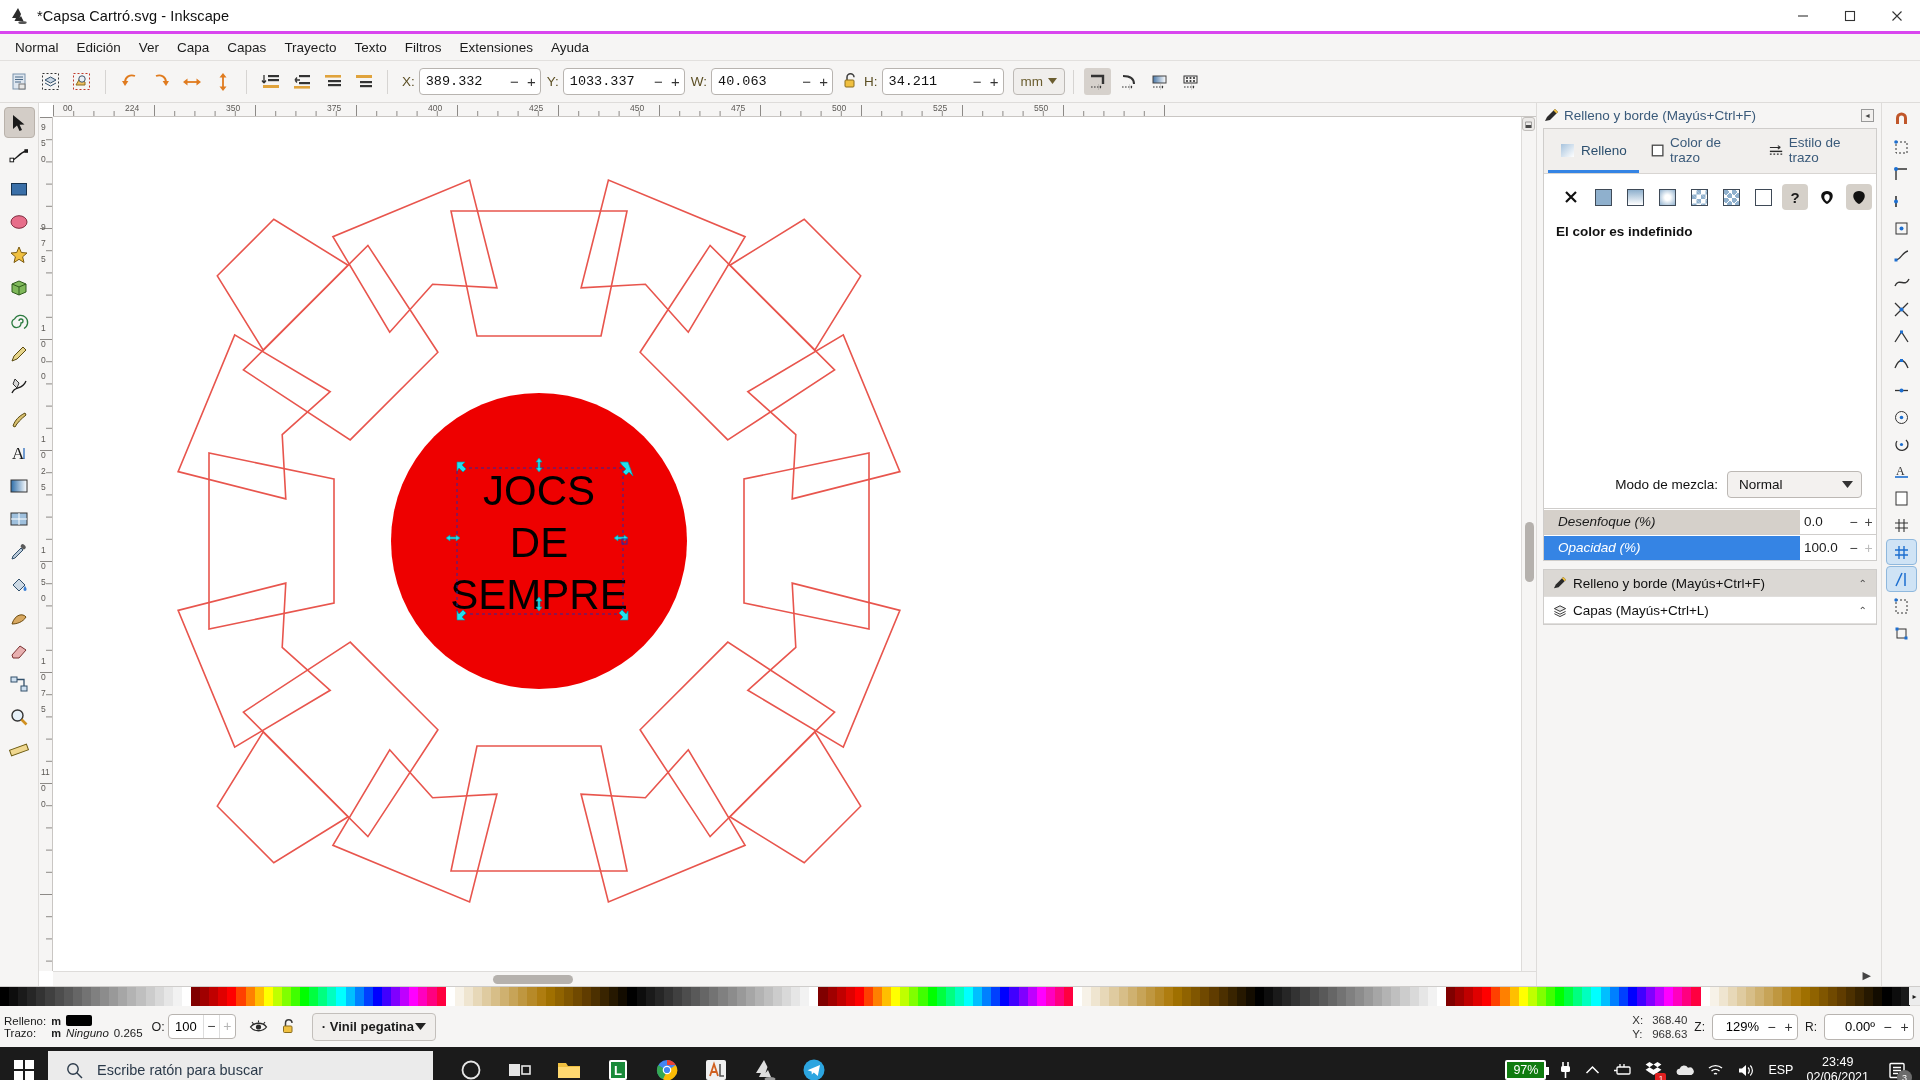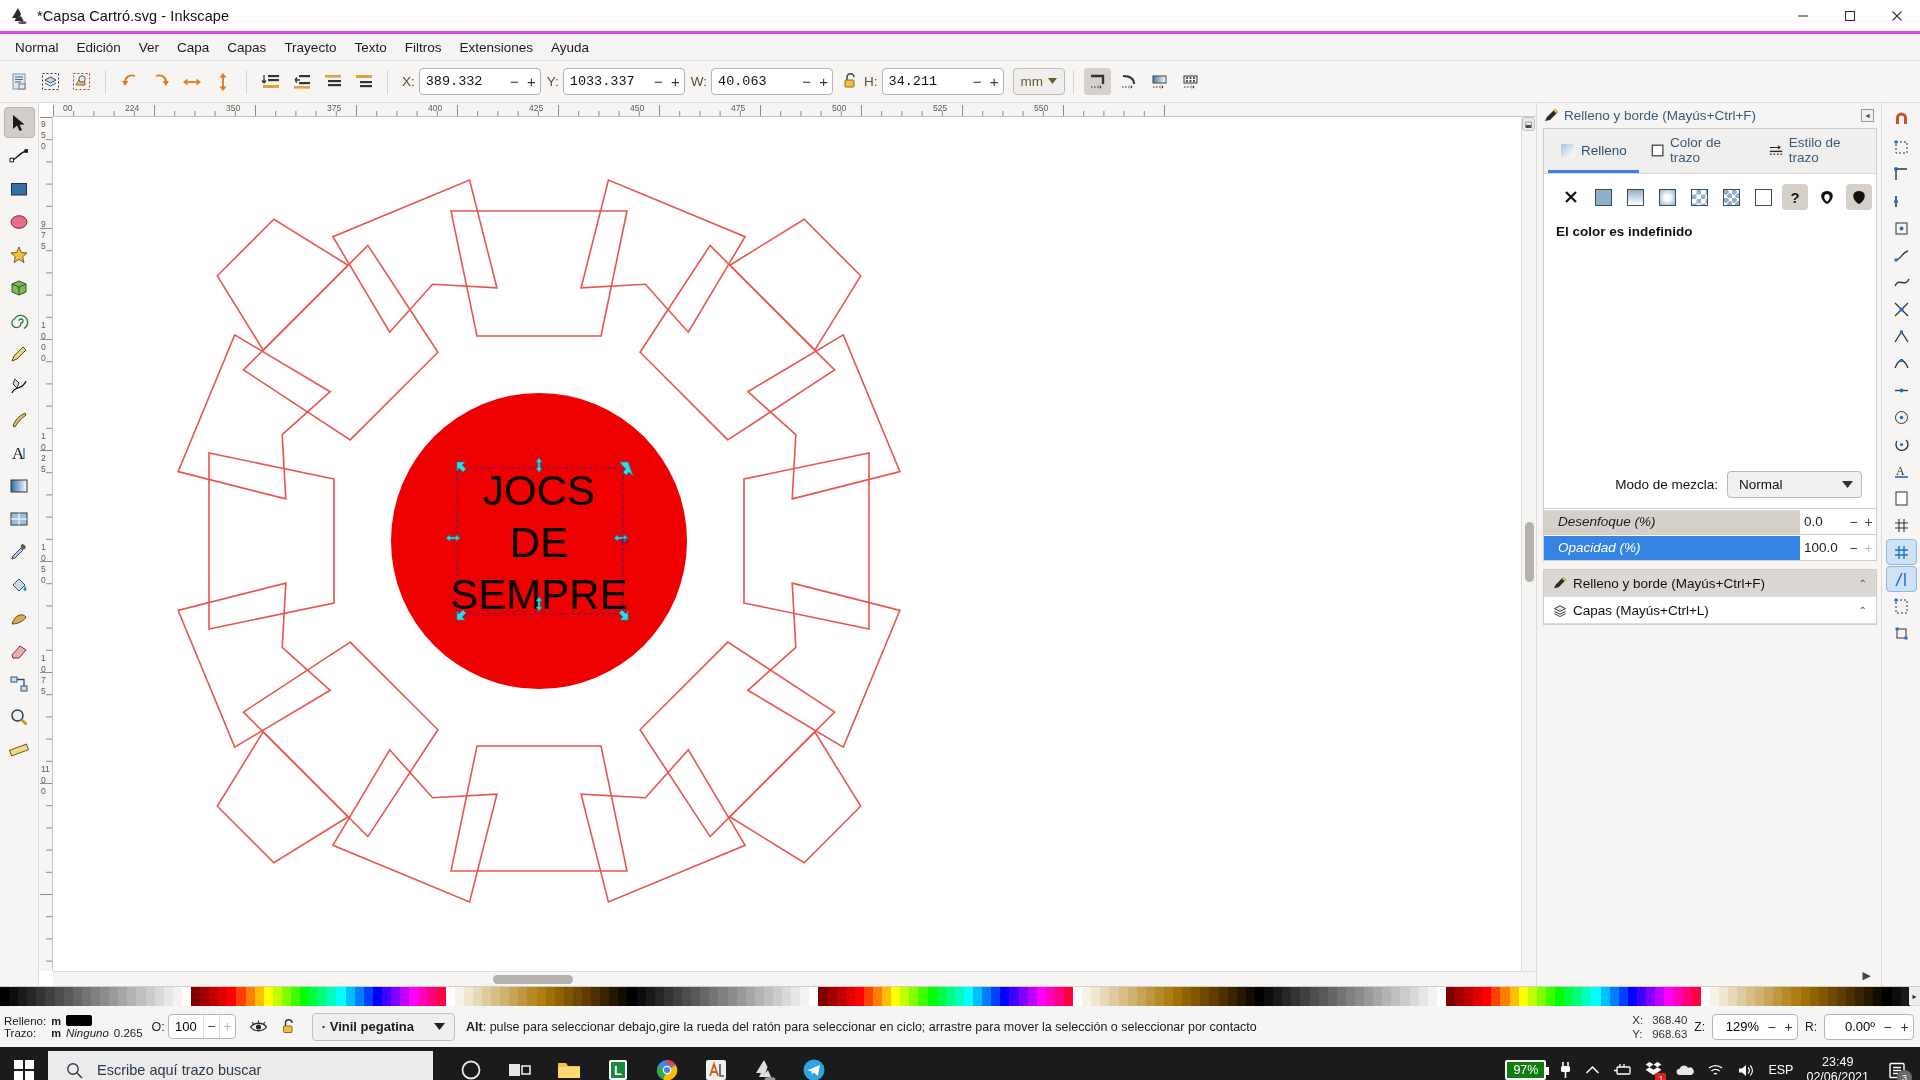--- a/index.html
+++ b/index.html
@@ -79,21 +79,21 @@
   .canvas-wrap { position:relative; flex:1; background:#fff; display:flex; flex-direction:column; }
   .ruler-h {
     height:14px; background:#f6f5f4; border-bottom:1px solid #c9c6c3;
     position:relative; overflow:hidden; margin-left:14px;
   }
   .ruler-v {
     width:14px; background:#f6f5f4; border-right:1px solid #c9c6c3;
     position:absolute; left:0; top:14px; bottom:15px; overflow:hidden;
   }
   .rlabel { position:absolute; top:0px; font-size:8.5px; color:#5c5955; padding-left:10px; }
-  .rlabel-v { position:absolute; left:2px; font-size:8.5px; color:#5c5955; width:9px; line-height:11px; word-break:break-all; }
+  .rlabel-v { position:absolute; left:2px; font-size:8.5px; color:#5c5955; width:9px; line-height:16px; word-break:break-all; }
 
   .canvas-area { position:relative; flex:1; margin-left:14px; background:#fff; overflow:hidden; }
   .canvas-svg { position:absolute; left:0; top:0; }
 
   
   .vscroll { width:15px; background:#f6f5f4; border-left:1px solid #dedcda; position:relative; }
   .vscroll .thumb { position:absolute; left:3px; width:9px; border-radius:5px; background:#b5b1ad; }
   .hscroll { height:15px; background:#f6f5f4; border-top:1px solid #dedcda; position:relative; margin-left:14px; }
   .hscroll .thumb { position:absolute; top:3px; height:9px; border-radius:5px; background:#b5b1ad; }
   .corner-btn {
@@ -192,21 +192,21 @@
   .fs-none { font-style:italic; }
   .o-box { display:flex; align-items:center; gap:3px; margin-left:9px; }
   .o-input {
     display:flex; align-items:center; background:#fff; border:1px solid #b8b4b0; border-radius:4px; height:25px;
   }
   .o-input input { border:0; outline:0; width:34px; height:23px; text-align:center; font-size:13px;
                    font-family:"Liberation Sans", sans-serif; background:transparent; }
   .o-input .st { width:16px; text-align:center; font-size:14px; color:#444; border-left:1px solid #ddd; height:23px; line-height:23px;}
   .o-input .st.dim { color:#b5b5b5; }
   .layer-select {
-    display:flex; align-items:center; gap:20px; height:28px; padding:0 9px;
+    display:flex; align-items:center; gap:1px; height:28px; padding:0 9px;
     background:#f1efed; border:1px solid #c3bfbb; border-radius:4px; margin-left:7px;
     font-size:13px; font-weight:bold;
   }
   .status-msg { margin-left:11px; font-size:12.5px; color:#1b1b1b; }
   .status-msg b { font-weight:bold; }
   .status-right { margin-left:auto; display:flex; align-items:center; gap:7px; padding-right:6px; }
   .xy { display:grid; grid-template-columns:auto auto; gap:0 9px; font-size:11.5px; color:#333; line-height:14px; }
   .xy .v { text-align:right; }
   .zoom-box, .rot-box {
     display:flex; align-items:center; background:#fff; border:1px solid #b8b4b0; border-radius:4px; height:26px;
@@ -1283,23 +1283,20 @@
       </svg>
     </div>
 
     <div class="layer-select">
       <span>·&nbsp;<span>Vinil pegatina</span></span>
       <svg width="11" height="8" viewBox="0 0 11 8">
           <path d="M0 0 L11 0 L5.5 7 Z" fill="#222"></path>
         </svg>
     </div>
 
-    <div class="status-msg">
-      <b>Alt</b><span>: pulse para seleccionar debajo,gire la rueda del ratón para seleccionar en ciclo; arrastre para mover la selección o seleccionar por contacto</span>
-    </div>
 
     <div class="status-right">
       <div class="xy">
         <span>X:</span>
         <span class="v">368.40</span>
         <span>Y:</span>
         <span class="v">968.63</span>
       </div>
       <span style="font-size:12px">Z:</span>
       <div class="zoom-box">
@@ -1323,21 +1320,21 @@
           <rect x="12" y="1" width="9" height="9" fill="#fff"></rect>
         <rect x="1" y="12" width="9" height="9" fill="#fff"></rect>
           <rect x="12" y="12" width="9" height="9" fill="#fff"></rect>
       </svg>
     </div>
     <div class="search-box">
       <svg width="17" height="17" viewBox="0 0 17 17">
         <circle cx="7" cy="7" r="5.2" fill="none" stroke="#2b3a4a" stroke-width="1.4"></circle>
         <path d="M10.8 10.8 L16 16" stroke="#2b3a4a" stroke-width="1.4"></path>
       </svg>
-      <span>Escribe aquí trazo buscar</span>
+      <span>Escribe ratón para buscar</span>
     </div>
     <div class="tb-icons">
       <div class="tbi">
         <svg width="22" height="22" viewBox="0 0 22 22">
             <circle cx="11" cy="11" r="8.5" fill="none" stroke="#e6e6e6" stroke-width="1.8"></circle>
           </svg>
       </div>
       <div class="tbi">
         <svg width="24" height="20" viewBox="0 0 24 20">
           <rect x="1" y="4" width="11" height="12" fill="#e6e6e6"></rect>

